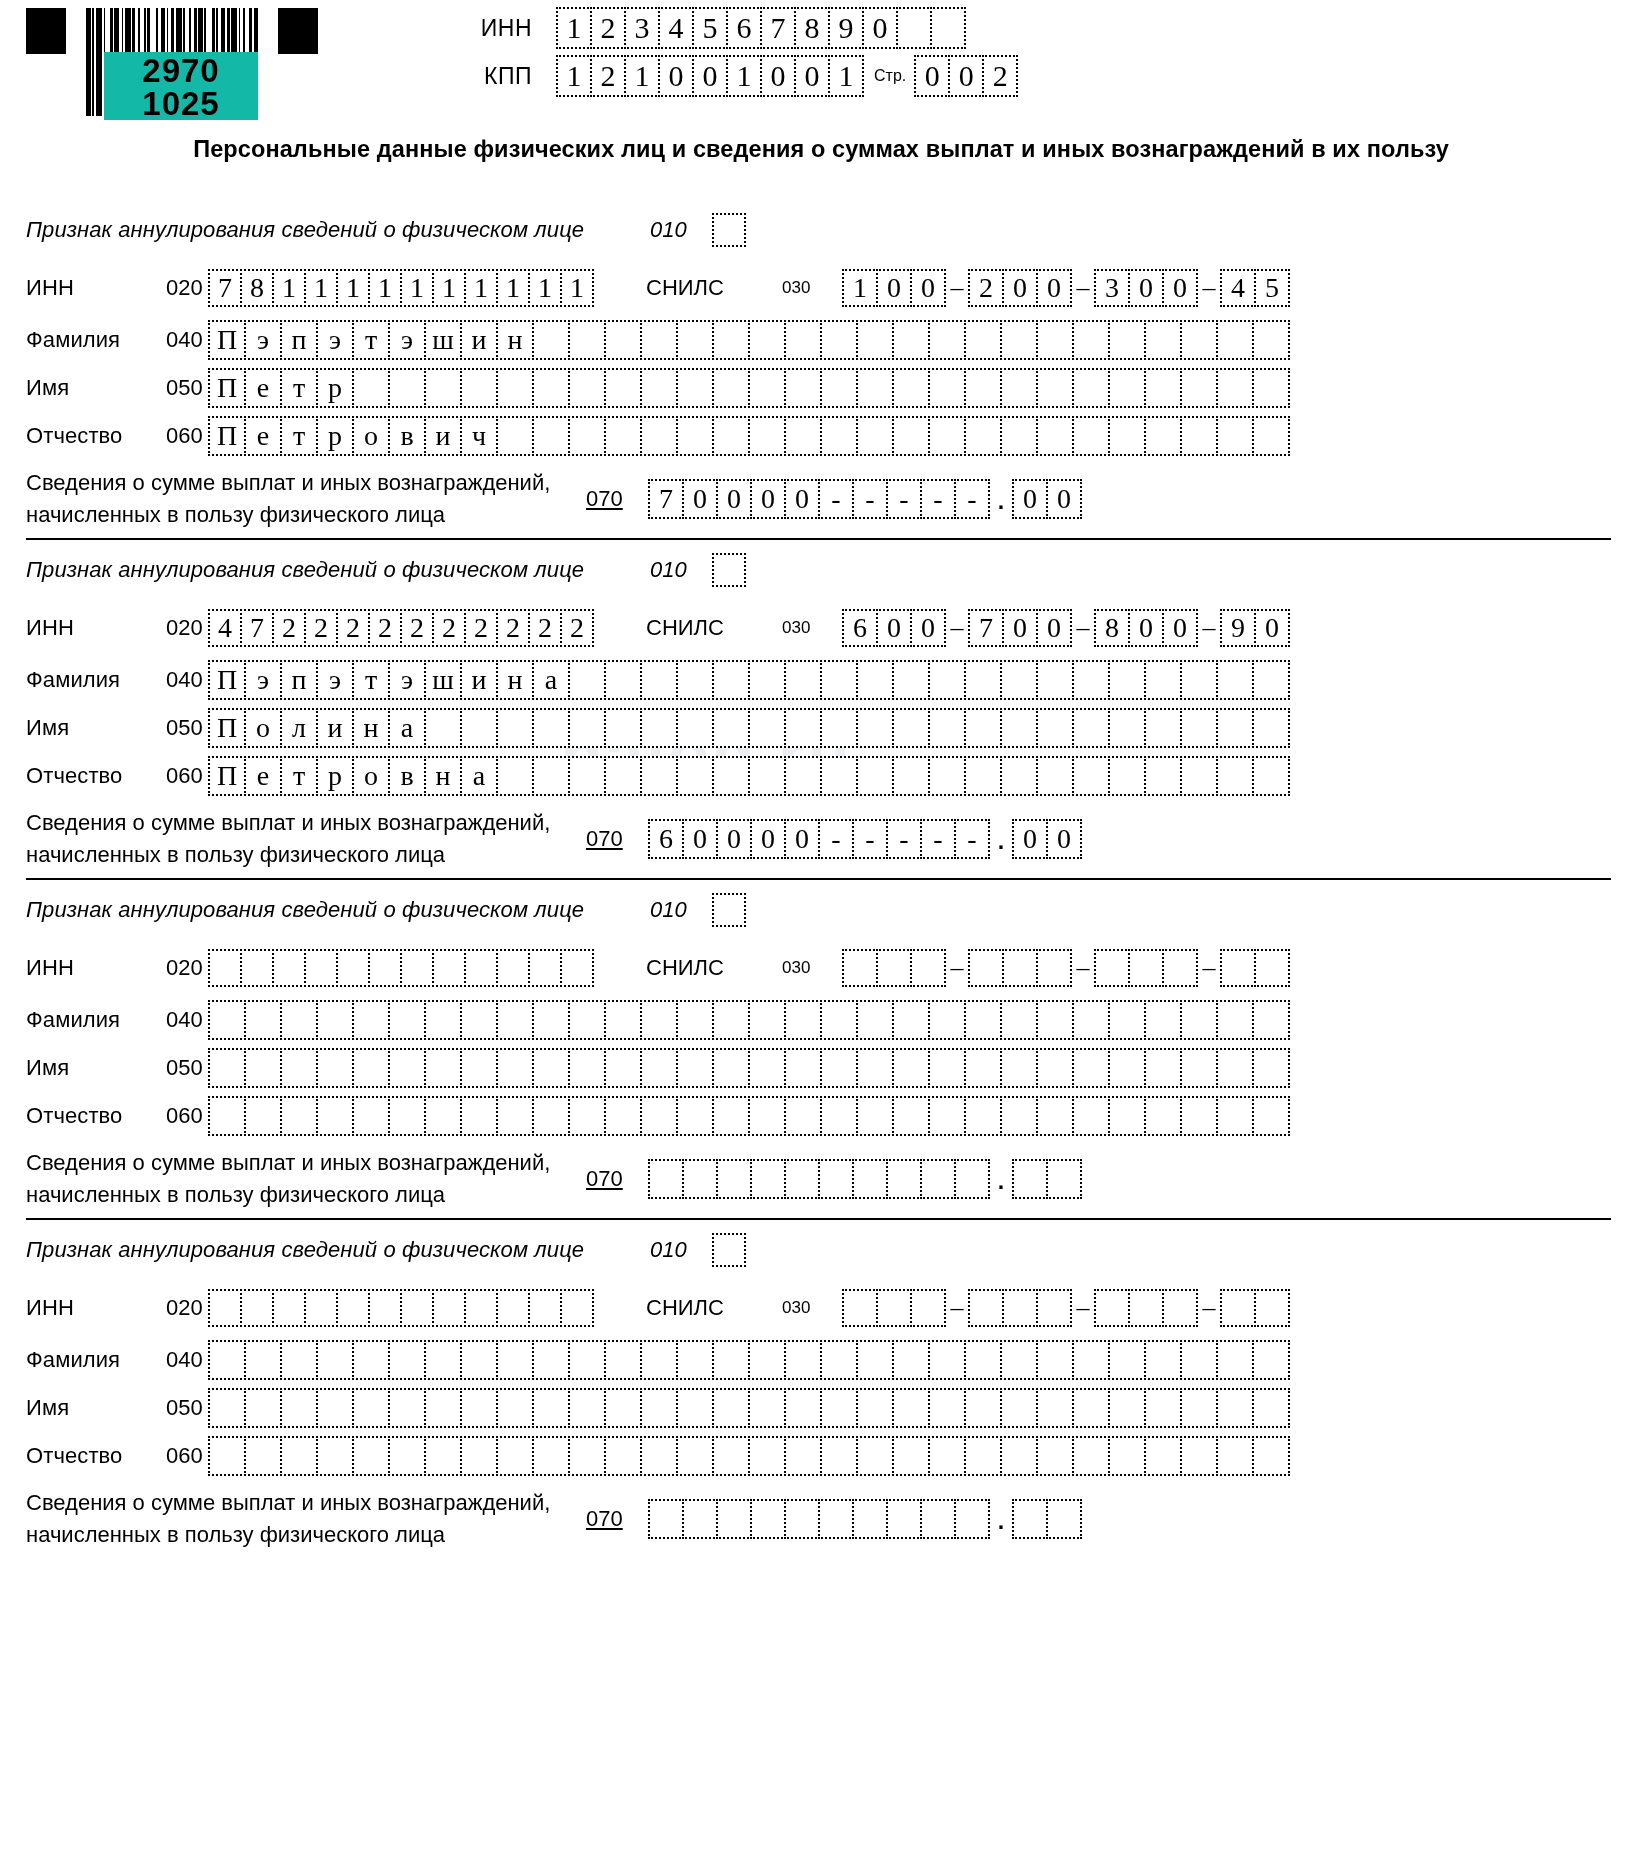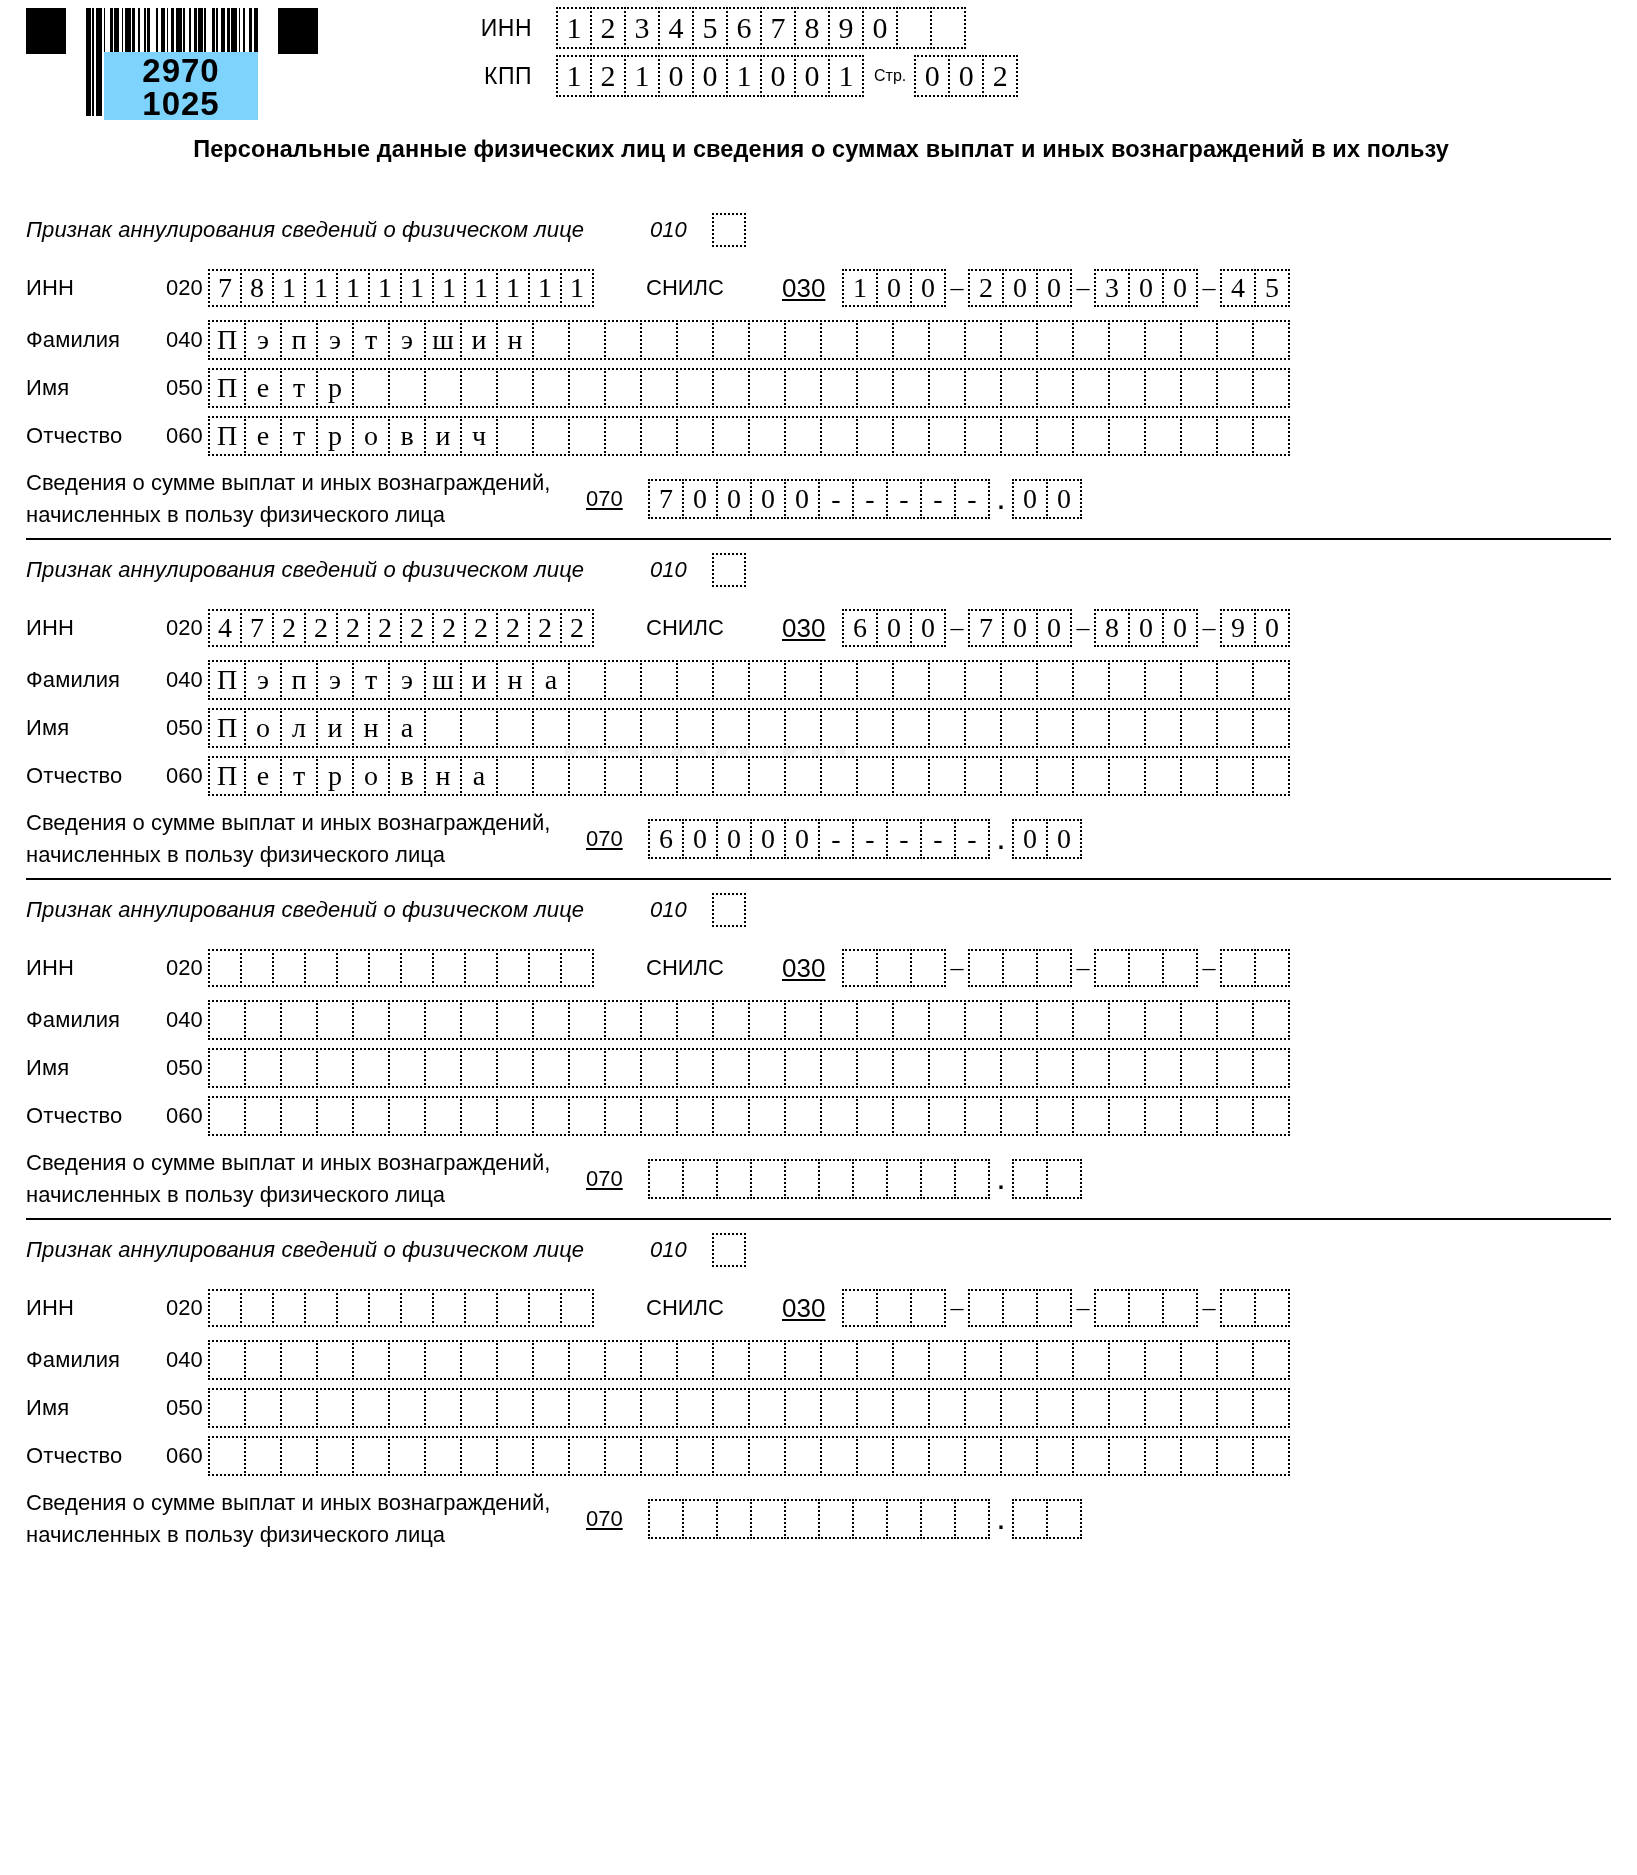--- a/index.html
+++ b/index.html
@@ -44,21 +44,21 @@
   }
   .bars i { display: block; background: #000; height: 100%; }
   .barcode-digits {
     position: absolute;
     left: 18px; right: 0; bottom: -4px;
     text-align: center;
     font-family: "Liberation Sans", sans-serif;
     font-size: 33px;
     font-weight: bold;
     letter-spacing: 1px;
-    background: #7dd3fc;
+    background: #14b8a6;
     line-height: 1;
     padding-top: 2px;
   }
 
   .hdr-fields {
     position: absolute;
     left: 466px; top: 4px;
   }
   .hdr-row {
     display: flex;
@@ -135,21 +135,21 @@
     width: 34px; height: 34px;
     border: 2px dotted #000;
   }
 
   .r-inn { height: 56px; }
   .r-inn .lbl  { width: 140px; }
   .r-inn .code { width: 42px; }
   .c-inn { width: 34px; height: 38px; }
 
   .snils-label { font-size: 22px; padding-left: 52px; width: 188px; }
-  .snils-code  { font-size: 26px; width: 60px; text-decoration: underline; }
+  .snils-code  { font-size: 17px; width: 60px; }
   .snils-grp { display: flex; }
   .snils-dash {
     display: flex; align-items: center; justify-content: center;
     width: 22px; font-size: 26px;
     font-family: "Liberation Serif", serif;
   }
   .c-snils { width: 36px; height: 38px; }
 
   .r-name { height: 48px; }
   .r-name .lbl  { width: 140px; }

